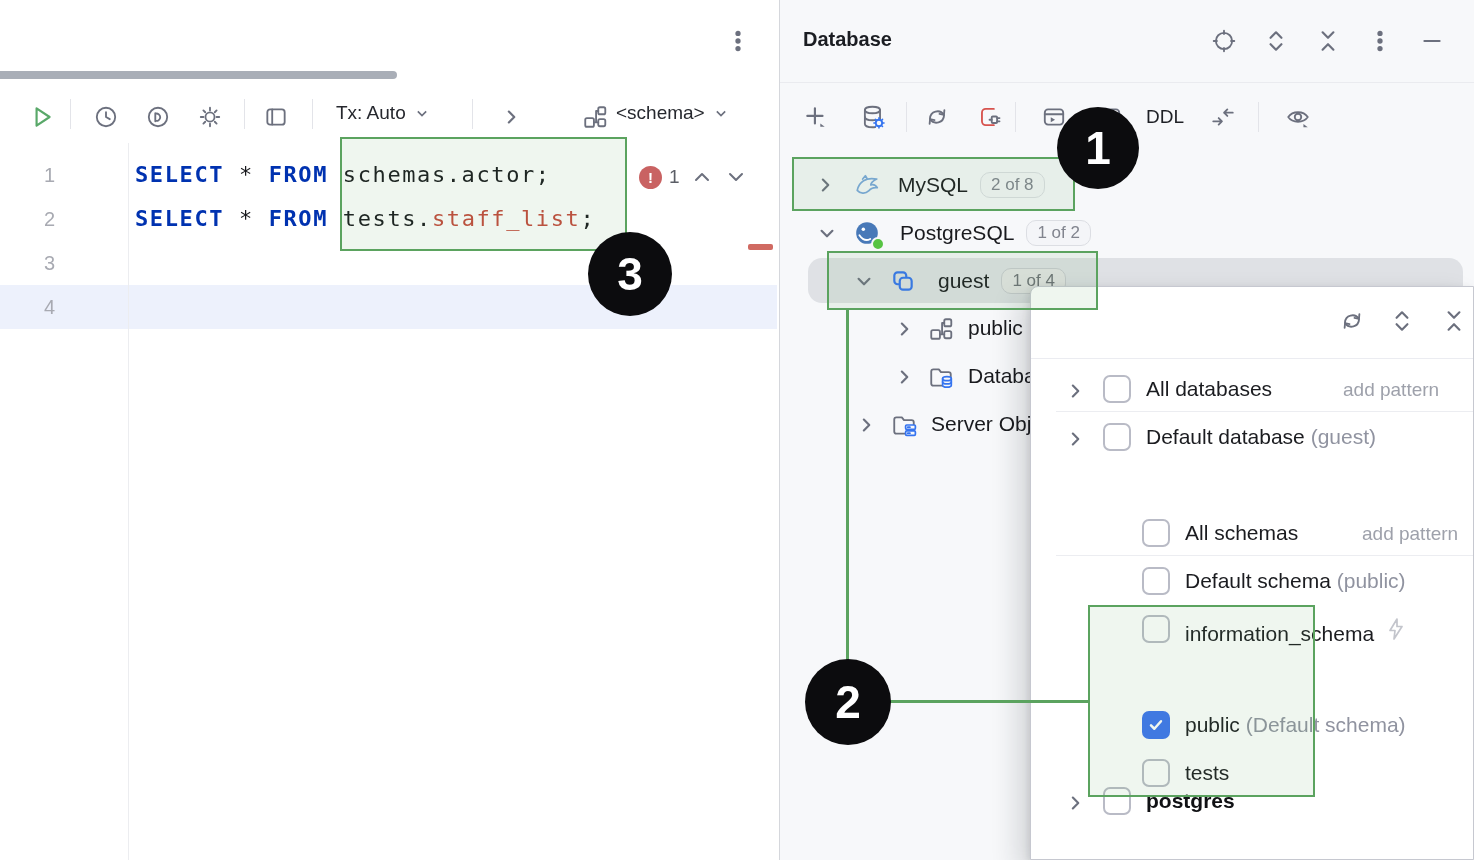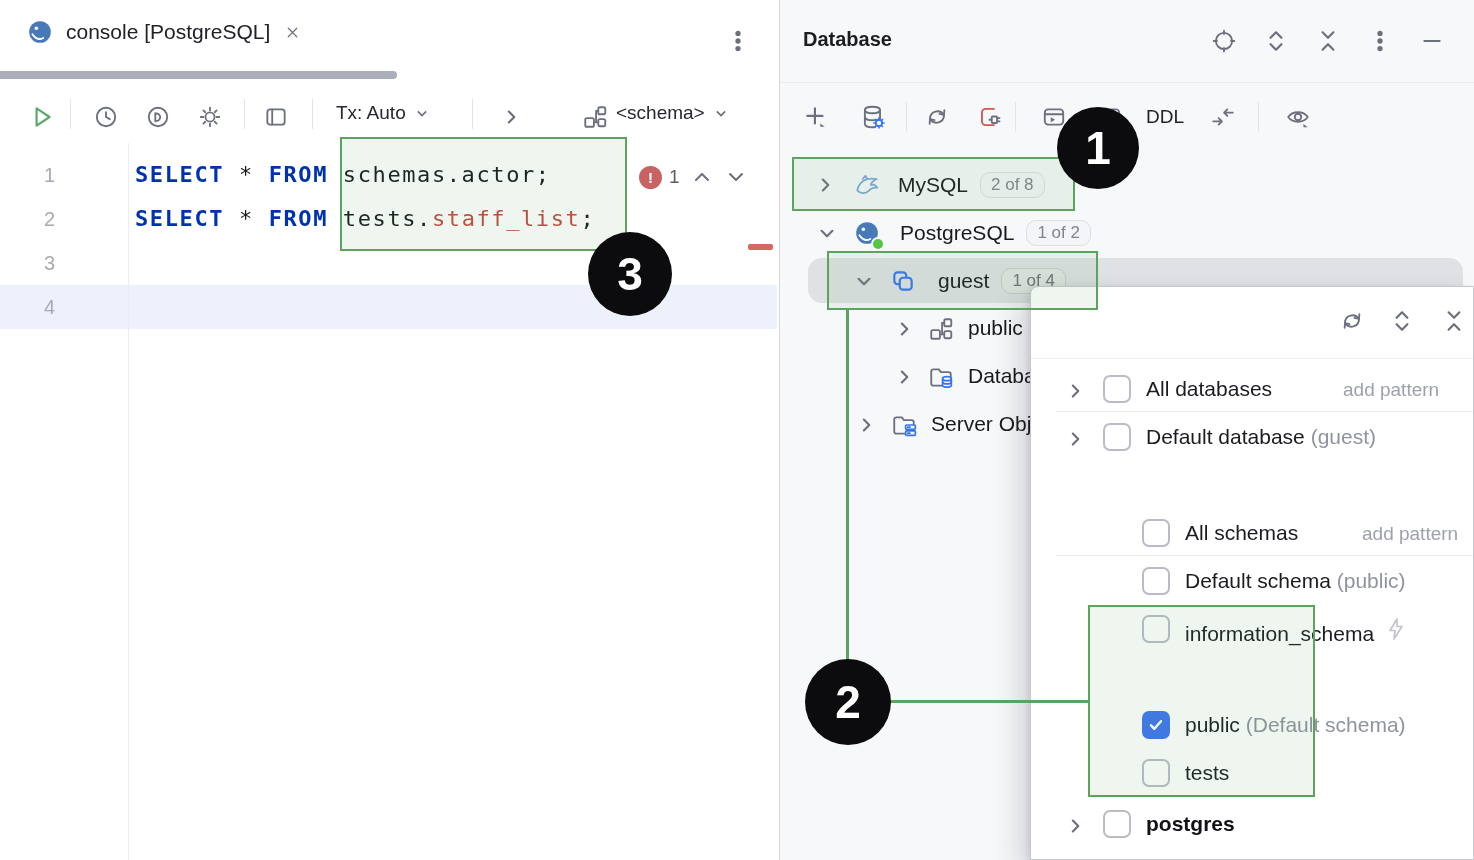--- a/index.html
+++ b/index.html
@@ -77,35 +77,20 @@
   .anncircle{position:absolute;background:#0C0C0E;border-radius:50%;color:#fff;font-weight:bold;
              font-size:46px;display:flex;align-items:center;justify-content:center;z-index:40;}
 </style>
 </head>
 <body>
 
 <div class="app">
 
   <section class="editor-pane">
     <div class="tabbar">
-      <div class="tab">
-        <span class="ic">
-          <svg viewBox="0 0 24 24">
-              <circle cx="12" cy="12" r="10" fill="#4879B8" stroke="none"></circle>
-              <circle cx="8.6" cy="8.6" r="1.6" fill="#fff" stroke="none"></circle>
-              <path d="M5 14 q4.5 6.5 10 3.5" stroke="#fff"></path>
-            </svg>
-        </span>
-        <span class="tab-title">console [PostgreSQL]</span>
-        <span class="ic" style="width:20px;height:20px">
-          <svg viewBox="0 0 24 24" style="width:17px;height:17px">
-              <path d="M6 6 L18 18 M18 6 L6 18"></path>
-            </svg>
-        </span>
-      </div>
       <span class="ic abs" style="left:724px;top:27px">
         <svg viewBox="0 0 24 24">
             <circle cx="12" cy="5" r="1.6" fill="#6C707E"></circle>
             <circle cx="12" cy="12" r="1.6" fill="#6C707E"></circle>
             <circle cx="12" cy="19" r="1.6" fill="#6C707E"></circle>
           </svg>
       </span>
       <div class="hthumb"></div>
     </div>
 
@@ -465,21 +450,21 @@
           </svg>
         </span>
       <span class="plabel" style="left:154px"><span>public</span>  <span class="suffix">(Default schema)</span></span>
     </div>
 
     <div class="prow" style="top:463px">
       <span class="cbx" style="left:111px"></span>
       <span class="plabel" style="left:154px">tests</span>
     </div>
 
-    <div class="prow" style="top:514px">
+    <div class="prow" style="top:491px">
       <span class="ic chev">
           <svg viewBox="0 0 24 24" style="stroke-width:2">
             <path d="M10 7 l5 5 -5 5"></path>
           </svg>
         </span>
       <span class="cbx" style="left:72px"></span>
       <span class="plabel" style="left:115px"><b>postgres</b></span>
     </div>
   </div>
 

